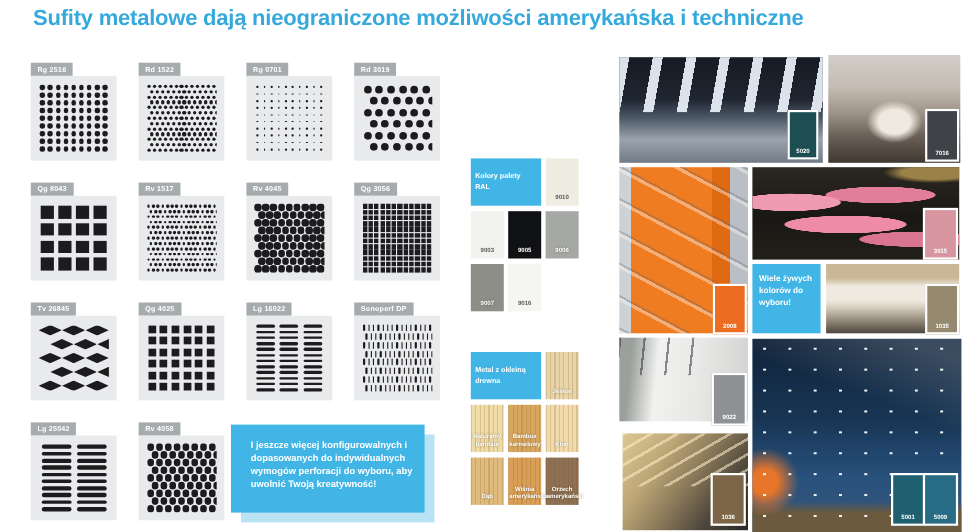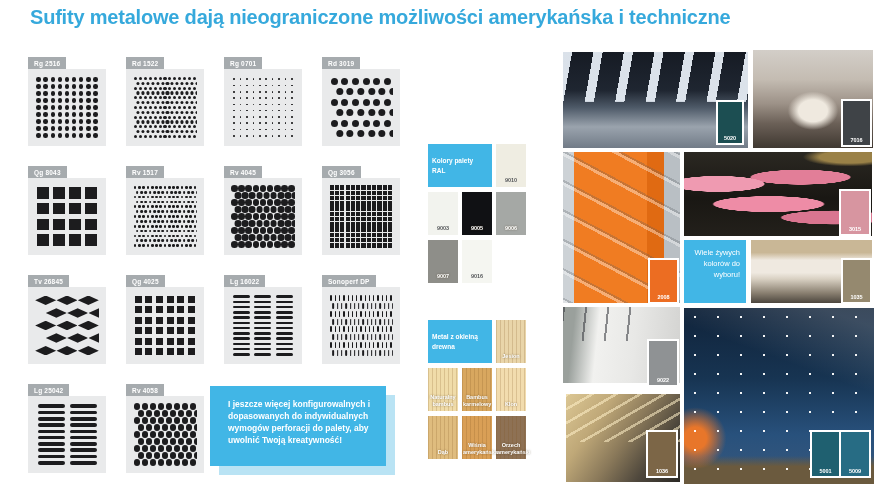--- a/index.html
+++ b/index.html
@@ -86,21 +86,21 @@
       radial-gradient(circle 1.3px at 11px 9px, rgba(255,255,255,.95) 98%, rgba(0,0,0,0)),
       radial-gradient(circle at 6% 74%, #e8762a 0 5%, rgba(232,118,42,0) 14%),
       linear-gradient(0deg, #6b5a3e 0 10%, rgba(107,90,62,0) 16%),
       linear-gradient(200deg, rgba(255,255,255,.18) 0 8%, rgba(255,255,255,0) 35%),
       linear-gradient(180deg,#10233a 0%,#173452 40%,#28517c 72%,#39587d 100%);
     background-size:23px 19px,auto,auto,auto,auto;
     background-repeat:repeat,no-repeat,no-repeat,no-repeat,no-repeat;}
 
   .promo-right{position:absolute;left:124px;top:190px;width:62px;height:63px;background:#41b6e6;
                box-sizing:border-box;padding:8px 6px;}
-  .promo-right p{margin:0;font-size:7.5px;font-weight:normal;color:#fff;line-height:1.45;text-align:right;}
+  .promo-right p{margin:0;font-size:7.5px;font-weight:bold;color:#fff;line-height:1.45;}
 
   .chip{position:absolute;border:2px solid #ffffff;box-sizing:border-box;display:flex;
         align-items:flex-end;justify-content:center;}
   .chip span{font-size:5.5px;color:#ffffff;font-weight:bold;margin-bottom:2px;}
   .chip-5020{left:156px;top:50px;width:28px;height:45px;}
   .chip-7016{left:281px;top:49px;width:31px;height:48px;}
   .chip-3015{left:279px;top:139px;width:32px;height:47px;}
   .chip-2008{left:88px;top:208px;width:31px;height:46px;}
   .chip-1035{left:281px;top:208px;width:31px;height:46px;}
   .chip-9022{left:87px;top:289px;width:32px;height:48px;}
@@ -1582,21 +1582,21 @@
               <span class="pshape circle" style="width: 6.6px; height: 6.6px;"></span>
               <span class="pshape circle" style="width: 6.6px; height: 6.6px;"></span>
               <span class="pshape circle" style="width: 6.6px; height: 6.6px;"></span>
             </div>
           </div>
         </div>
       </div>
     </div>
 
   <div class="promo-left">
-    <p>I jeszcze więcej konfigurowalnych i dopasowanych do indywidualnych wymogów perforacji do palety, aby uwolnić Twoją kreatywność!</p>
+    <p>I jeszcze więcej konfigurowalnych i dopasowanych do indywidualnych wymogów perforacji do wyboru, aby uwolnić Twoją kreatywność!</p>
   </div>
 
   <div class="middle">
     <div class="palette" id="ral">
         <div class="swatch header-tile">Kolory palety RAL</div>
         <div class="swatch" style="background: rgb(239, 237, 226);">
           <span class="swlabel darktext">9010</span>
         </div>
         <div class="swatch" style="background: rgb(242, 243, 238);">
           <span class="swlabel darktext">9003</span>

